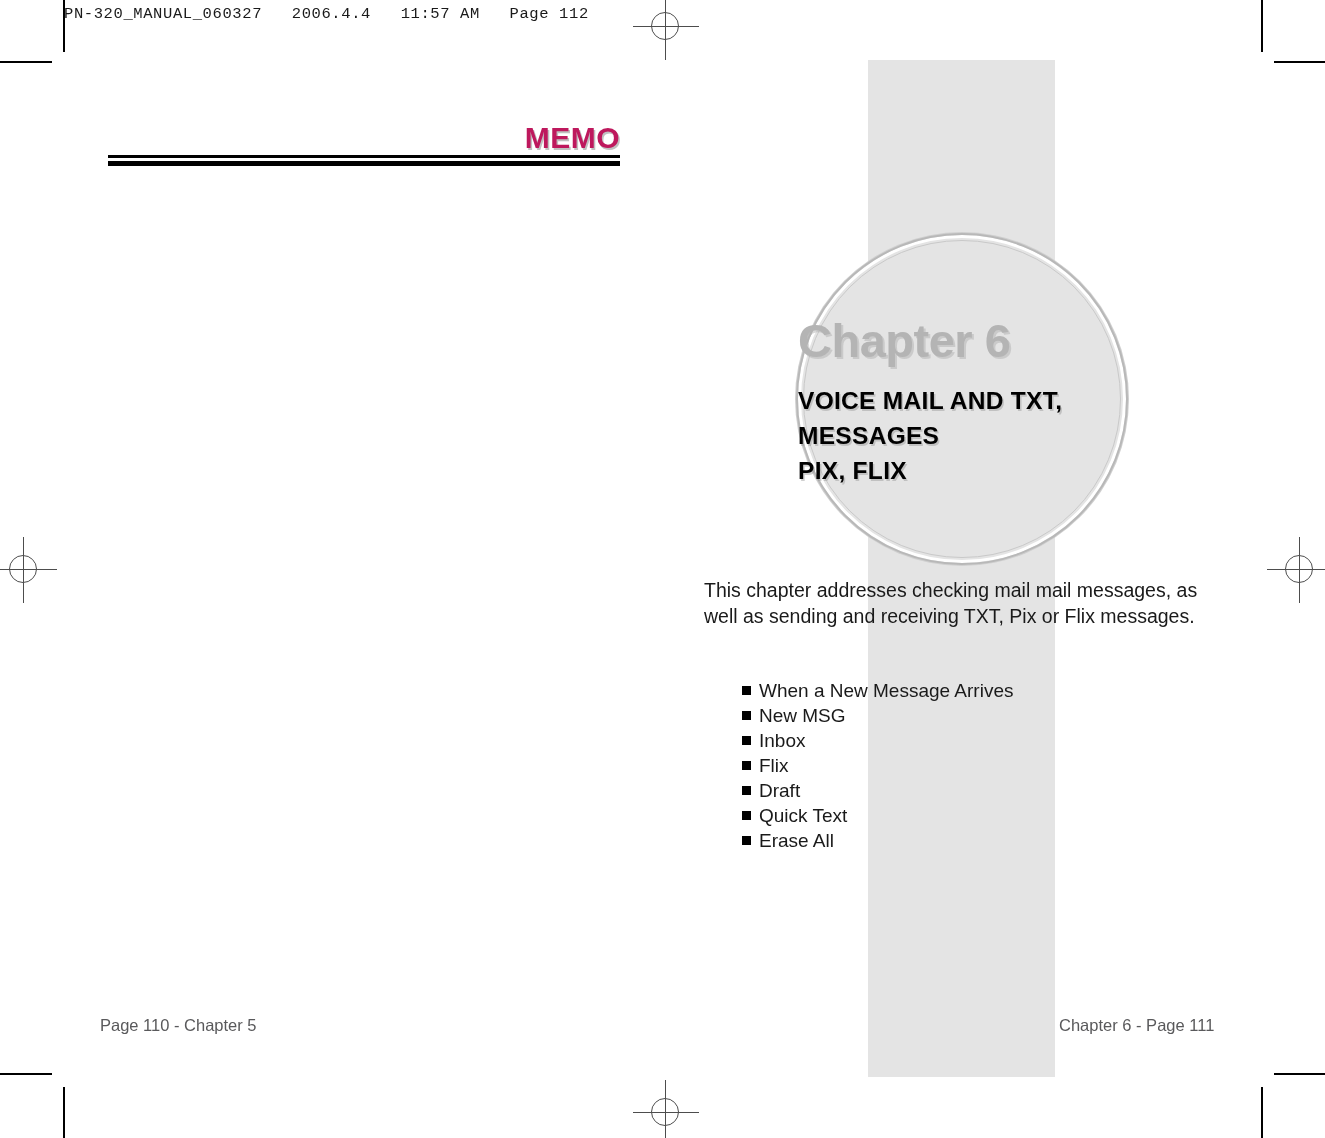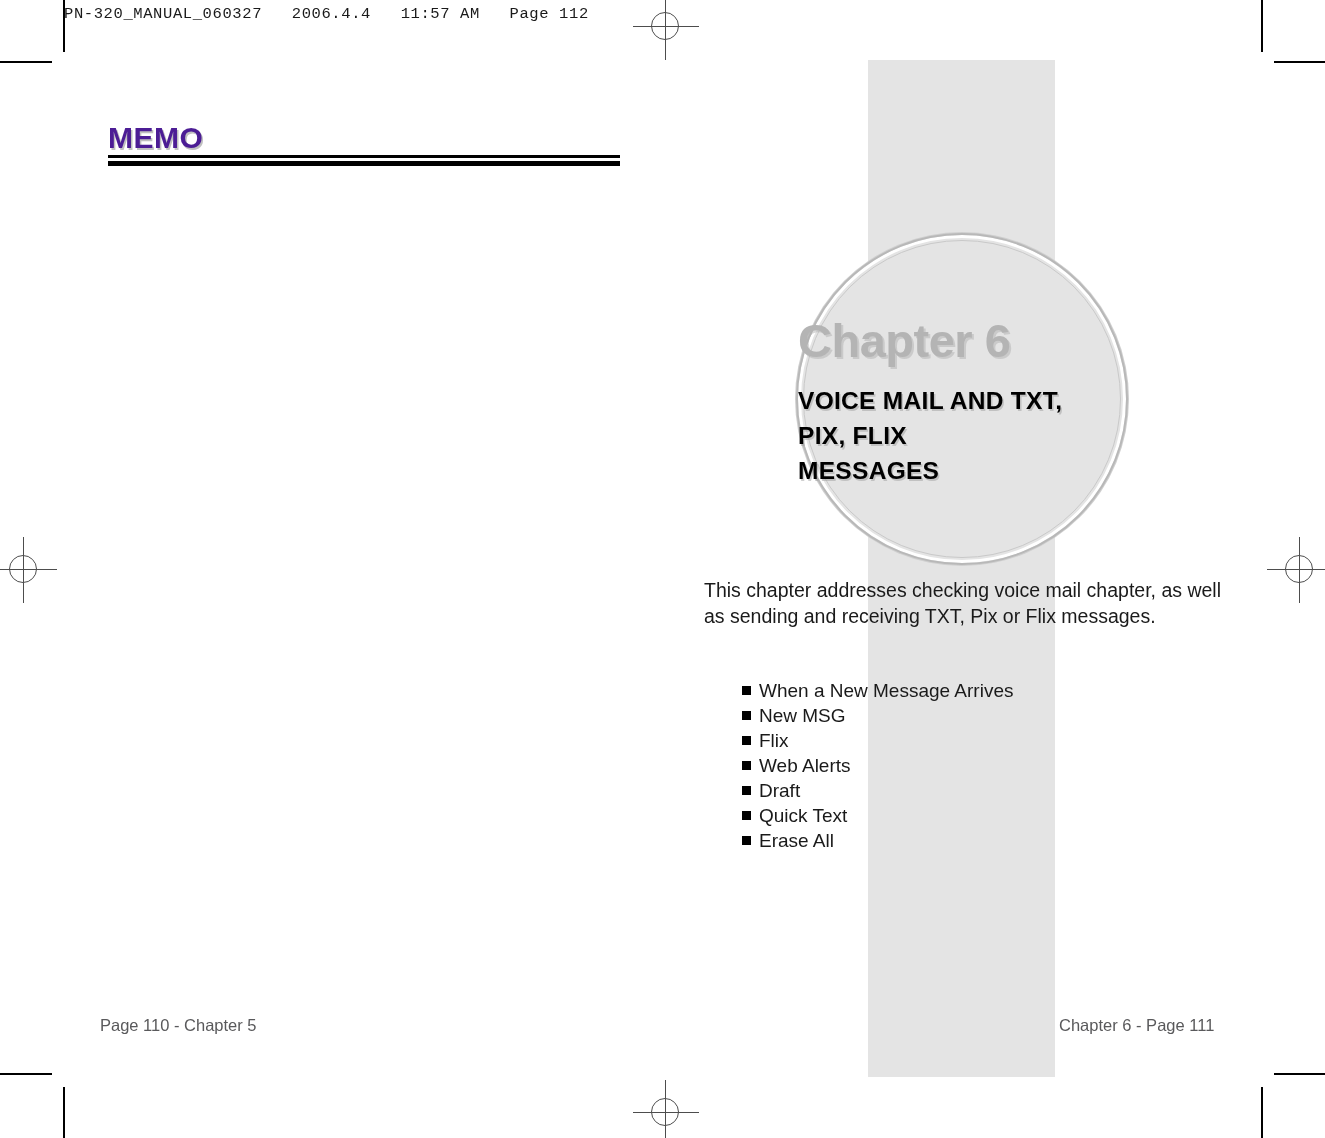--- a/index.html
+++ b/index.html
@@ -93,25 +93,25 @@
     height: 1017px;
     background: #e4e4e4;
   }
 
   
   .memo-title {
     position: absolute;
     left: 108px;
     top: 121px;
     width: 512px;
-    text-align: left;
+    text-align: right;
     font-size: 30px;
     font-weight: bold;
     letter-spacing: 0.5px;
-    color: #4c1d95;
+    color: #be185d;
     text-shadow: 1.5px 1.5px 0 rgba(140,140,140,0.55);
   }
   .memo-rule-thin {
     position: absolute;
     left: 108px;
     top: 155px;
     width: 512px;
     height: 3px;
     background: #000000;
   }
@@ -256,43 +256,43 @@
 
   <div class="memo-title">MEMO</div>
   <div class="memo-rule-thin"></div>
   <div class="memo-rule-thick"></div>
 
   <div class="chapter-circle">
     <div class="chapter-inner-ring"></div>
     <div class="chapter-number">Chapter 6</div>
     <div class="chapter-title">
       <div>VOICE MAIL AND TXT,</div>
+      <div>MESSAGES</div>
       <div>PIX, FLIX</div>
-      <div>MESSAGES</div>
     </div>
   </div>
 
-  <div class="intro">This chapter addresses checking voice mail chapter, as well as sending and receiving TXT, Pix or Flix messages.</div>
+  <div class="intro">This chapter addresses checking mail mail messages, as well as sending and receiving TXT, Pix or Flix messages.</div>
 
   <ul class="topic-list" id="topic-list">
       <li class="topic-item">
         <span class="bullet-square"></span>
         <span>When a New Message Arrives</span>
       </li>
       <li class="topic-item">
         <span class="bullet-square"></span>
         <span>New MSG</span>
       </li>
       <li class="topic-item">
         <span class="bullet-square"></span>
+        <span>Inbox</span>
+      </li>
+      <li class="topic-item">
+        <span class="bullet-square"></span>
         <span>Flix</span>
-      </li>
-      <li class="topic-item">
-        <span class="bullet-square"></span>
-        <span>Web Alerts</span>
       </li>
       <li class="topic-item">
         <span class="bullet-square"></span>
         <span>Draft</span>
       </li>
       <li class="topic-item">
         <span class="bullet-square"></span>
         <span>Quick Text</span>
       </li>
       <li class="topic-item">

